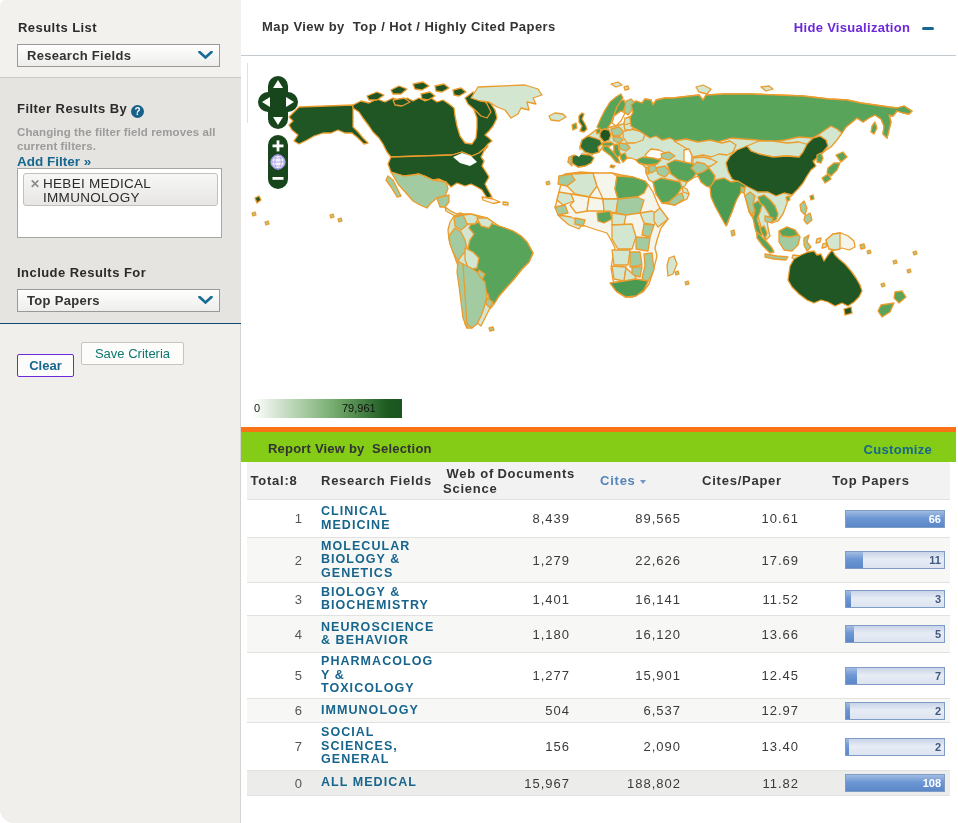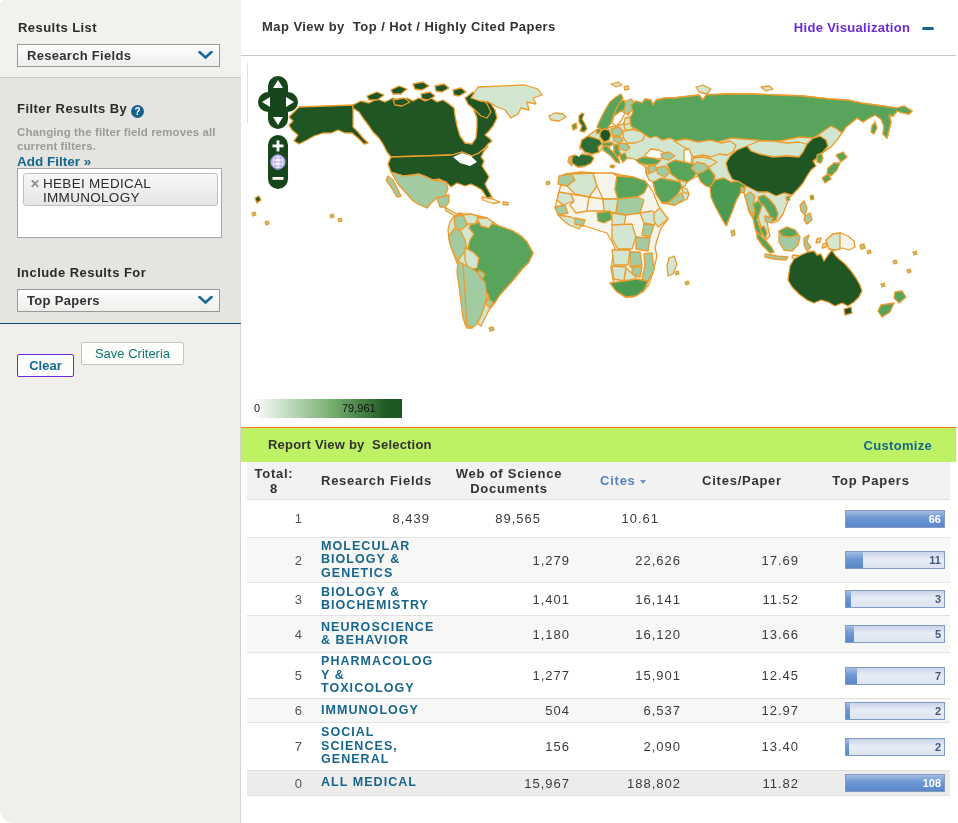--- a/index.html
+++ b/index.html
@@ -9,40 +9,40 @@
 #sidebar { position:absolute; left:0; top:0; width:241px; height:823px; background:#f0efec; border-radius:6px 0 0 14px; border-right:1px solid #d6d4d1; }
 #sec1 { position:absolute; left:0; top:0; width:241px; height:78px; background:#f2f1ee; border-radius:6px 0 0 0; border-bottom:1px solid #cbc9c6; }
 #sec2 { position:absolute; left:0; top:78px; width:241px; height:246px; background:#e6e4e0; border-bottom:1px solid #0c4a6e; }
 .lbl { font-size:13px; font-weight:bold; color:#2b2b2b; letter-spacing:0.45px; }
 .selbox { position:absolute; left:17px; width:203px; height:23px; background:linear-gradient(180deg,#ffffff,#ededeb); border:1px solid #9b9995; display:flex; align-items:center; }
 .selbox .txt { font-size:13px; font-weight:bold; color:#333; padding-left:9px; flex:1; }
 .selbox .chev { width:27px; height:100%; display:flex; align-items:center; justify-content:center; }
 .qmark { display:inline-block; width:13px; height:13px; border-radius:50%; background:#17608a; color:#fff; font-size:10px; font-weight:bold; text-align:center; line-height:13px; vertical-align:-2px; }
 .blue { color:#16678f; }
 #maphdr { position:absolute; left:241px; top:0; width:715px; height:56px; background:#fff; border-bottom:1px solid #c2cad0; }
-#reporthdr { position:absolute; left:241px; top:427px; width:715px; height:35px; background:#bef264; border-top:1px solid #f97316; }
+#reporthdr { position:absolute; left:241px; top:427px; width:715px; height:35px; background:#84cc16; border-top:5px solid #f97316; }
 
 #tbl { position:absolute; left:247px; top:462px; width:703px; }
 .trow { display:flex; align-items:center; border-top:1px solid #e2e2e2; position:relative; }
 .thead { background:#f2f2f2; border-top:none; height:37px; font-weight:bold; color:#333; font-size:13px; letter-spacing:0.75px; }
 .c-num   { width:58px;  text-align:right; padding-right:4px; }
 .c-field { width:140px; padding-left:16px; }
 .c-wos   { width:128px; text-align:right; padding-right:3px; }
 .c-cites { width:110px; text-align:right; padding-right:2px; }
 .c-cpp   { width:118px; text-align:right; padding-right:2px; }
 .c-top   { flex:1; }
 .fieldname { font-size:12.5px; font-weight:bold; color:#17658c; line-height:13.4px; letter-spacing:1.05px; }
 .rnum { font-size:13px; color:#555; }
 .c-num.rnum { padding-right:3px; }
 .nval { font-size:13px; color:#3a3a3a; letter-spacing:1px; }
 .bar { position:absolute; left:598px; top:50%; margin-top:-9px; width:100px; height:18px; border:1px solid #7e9cc6; background:linear-gradient(180deg,#c9d4e8,#e7ecf5 45%,#dde4f0); }
 .bar .fill { position:absolute; left:0; top:0; bottom:0; background:linear-gradient(180deg,#a3bce2 0%,#6d97d4 45%,#5b87c8 100%); }
 .bar .v { position:absolute; right:3px; top:50%; transform:translateY(-50%); font-size:11px; font-weight:bold; color:#3f5a7e; }
 .bar .v.w { color:#fff; }
-.ctr { display:flex; flex-direction:column; justify-content:center; }
+.ctr { display:flex; flex-direction:row; justify-content:center; }
 </style>
 </head>
 <body>
 
 <div id="sidebar">
   <div id="sec1">
     <div class="abs lbl" style="left:18px;top:20px;">Results List</div>
     <div class="selbox" style="top:44px;">
       <div class="txt" style="letter-spacing:0.3px;">Research Fields</div>
       <div class="chev">
@@ -324,20 +324,21 @@
         <span>Web of Science</span>
         <span>Documents</span>
       </div>
     <div class="c-cites" style="text-align:center;padding-right:10px;color:#5585b8;">Cites <span style="display:inline-block;vertical-align:1.5px;width:0;height:0;border-left:3.5px solid transparent;border-right:3.5px solid transparent;border-top:4.5px solid #6f97c9;"></span></div>
     <div class="c-cpp" style="text-align:center;padding-right:0;">Cites/Paper</div>
     <div class="c-top" style="text-align:center;padding-right:9px;">Top Papers</div>
   </div>
 
   <div class="trow" style="height:38px;background:#fff;">
     <div class="c-num rnum">1</div>
+    <div class="c-field fieldname">CLINICAL<br>MEDICINE</div>
     <div class="c-wos nval">8,439</div>
     <div class="c-cites nval">89,565</div>
     <div class="c-cpp nval">10.61</div>
     <div class="bar">
         <div class="fill" style="width:100%;"></div>
         <span class="v w">66</span>
       </div>
   </div>
 
   <div class="trow" style="height:45px;background:#f7f7f6;">

